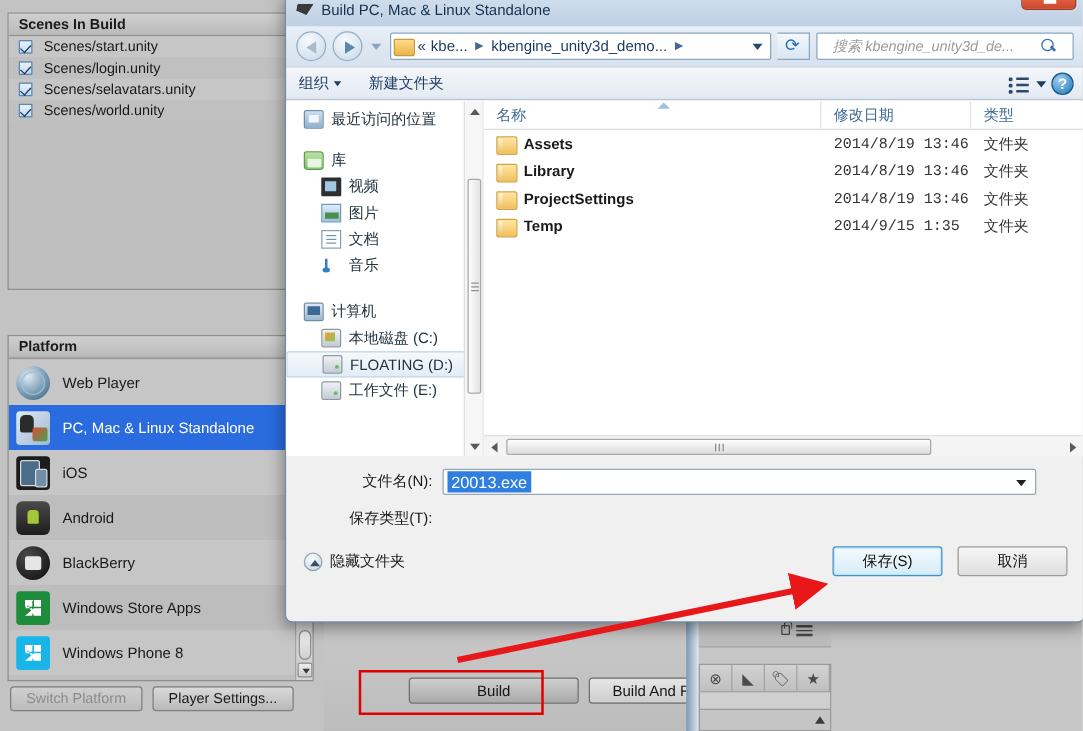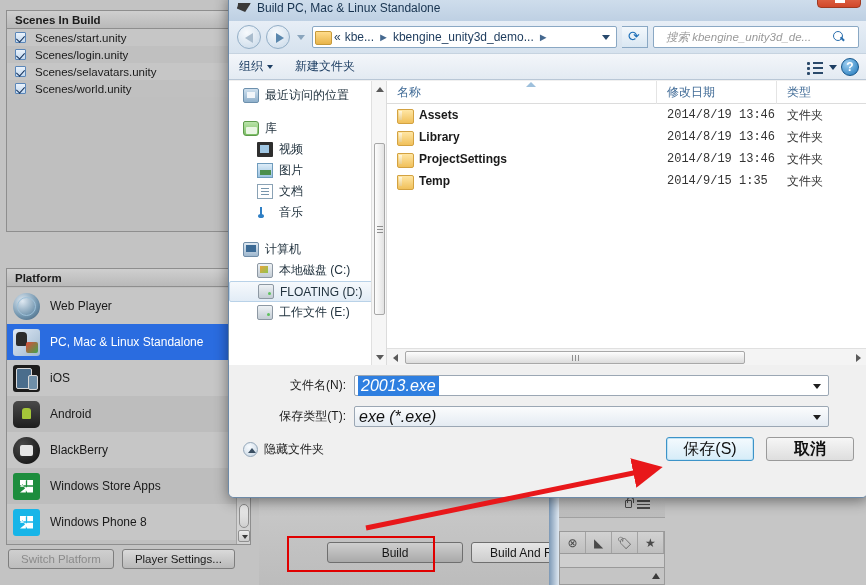--- a/index.html
+++ b/index.html
@@ -330,45 +330,45 @@
   .hs-gap { flex:1 1 auto; }
 
   .dlg-foot { position:absolute; left:0; top:370px; right:0; bottom:0; background:#f0f0f0; }
   .field-row { display:flex; align-items:center; margin-top:10px; }
   .field-label { width:125px; text-align:right; padding-right:8px; font-size:12px; color:#1a1a1a; }
   .combo {
     width:475px; height:21px; background:#fff; border:1px solid #9ba7b4; border-radius:2px;
     display:flex; align-items:center; position:relative;
   }
   .combo.grey { background:linear-gradient(to bottom,#fbfcfd,#e4ebf2); }
-  .combo-val { font-size:16px; padding-left:4px; color:#111;font-style:italic; }
+  .combo-val { font-size:13px; padding-left:4px; color:#111; }
   .combo-val.selected { background:#2f7fe0; color:#fff; padding:1px 3px; margin-left:3px; }
   .combo-caret {
     position:absolute; right:7px; top:8px;
     border-left:4.5px solid transparent; border-right:4.5px solid transparent; border-top:5.5px solid #1e1e1e;
   }
   .foot-actions { position:absolute; left:0; right:0; top:72px; display:flex; align-items:center; }
   .hide-folders { margin-left:14px; display:flex; align-items:center; gap:6px; font-size:12px; color:#1a1a1a; }
   .hf-circle {
     width:15px; height:15px; border-radius:50%;
     background:radial-gradient(circle at 40% 30%,#f8fbfe,#c5d4e2); border:1px solid #93a6b8; position:relative;
   }
   .hf-circle::after{content:"";position:absolute;left:4px;top:5px;
     border-left:4px solid transparent;border-right:4px solid transparent;border-bottom:5px solid #3a4e61;}
   .dlg-buttons { margin-left:auto; margin-right:13px; display:flex; gap:12px; }
   .dbtn {
-    width:88px; height:24px; line-height:22px; text-align:center; font-size:16px;
+    width:88px; height:24px; line-height:22px; text-align:center; font-size:12px;
     border-radius:3px; color:#111;
   }
   #save-button {
     background:linear-gradient(to bottom,#f4fafe,#d6ecf8);
     border:1px solid #3c93c8; box-shadow:0 0 0 1px #bfe3f5 inset;
   }
   #cancel-button {
-    background:linear-gradient(to bottom,#f6f6f6,#dedede); border:1px solid #9a9a9a;font-weight:bold;
+    background:linear-gradient(to bottom,#f6f6f6,#dedede); border:1px solid #9a9a9a;
   }
 
   
   #red-arrow { position:absolute; left:0; top:0; width:866px; height:585px; pointer-events:none; }
 </style>
 </head>
 <body>
 
 <div id="unity-bg">
 
@@ -627,24 +627,20 @@
   <div class="dlg-foot">
     <div class="field-row">
       <div class="field-label">文件名(N):</div>
       <div class="combo">
         <span class="combo-val selected">20013.exe</span>
         <span class="combo-caret"></span>
       </div>
     </div>
     <div class="field-row">
       <div class="field-label">保存类型(T):</div>
-      <div class="combo grey">
-        <span class="combo-val">exe (*.exe)</span>
-        <span class="combo-caret"></span>
-      </div>
     </div>
     <div class="foot-actions">
       <div class="hide-folders">
         <span class="hf-circle"></span>
         <span>隐藏文件夹</span>
       </div>
       <div class="dlg-buttons">
         <div class="dbtn" id="save-button">保存(S)</div>
         <div class="dbtn" id="cancel-button">取消</div>
       </div>

